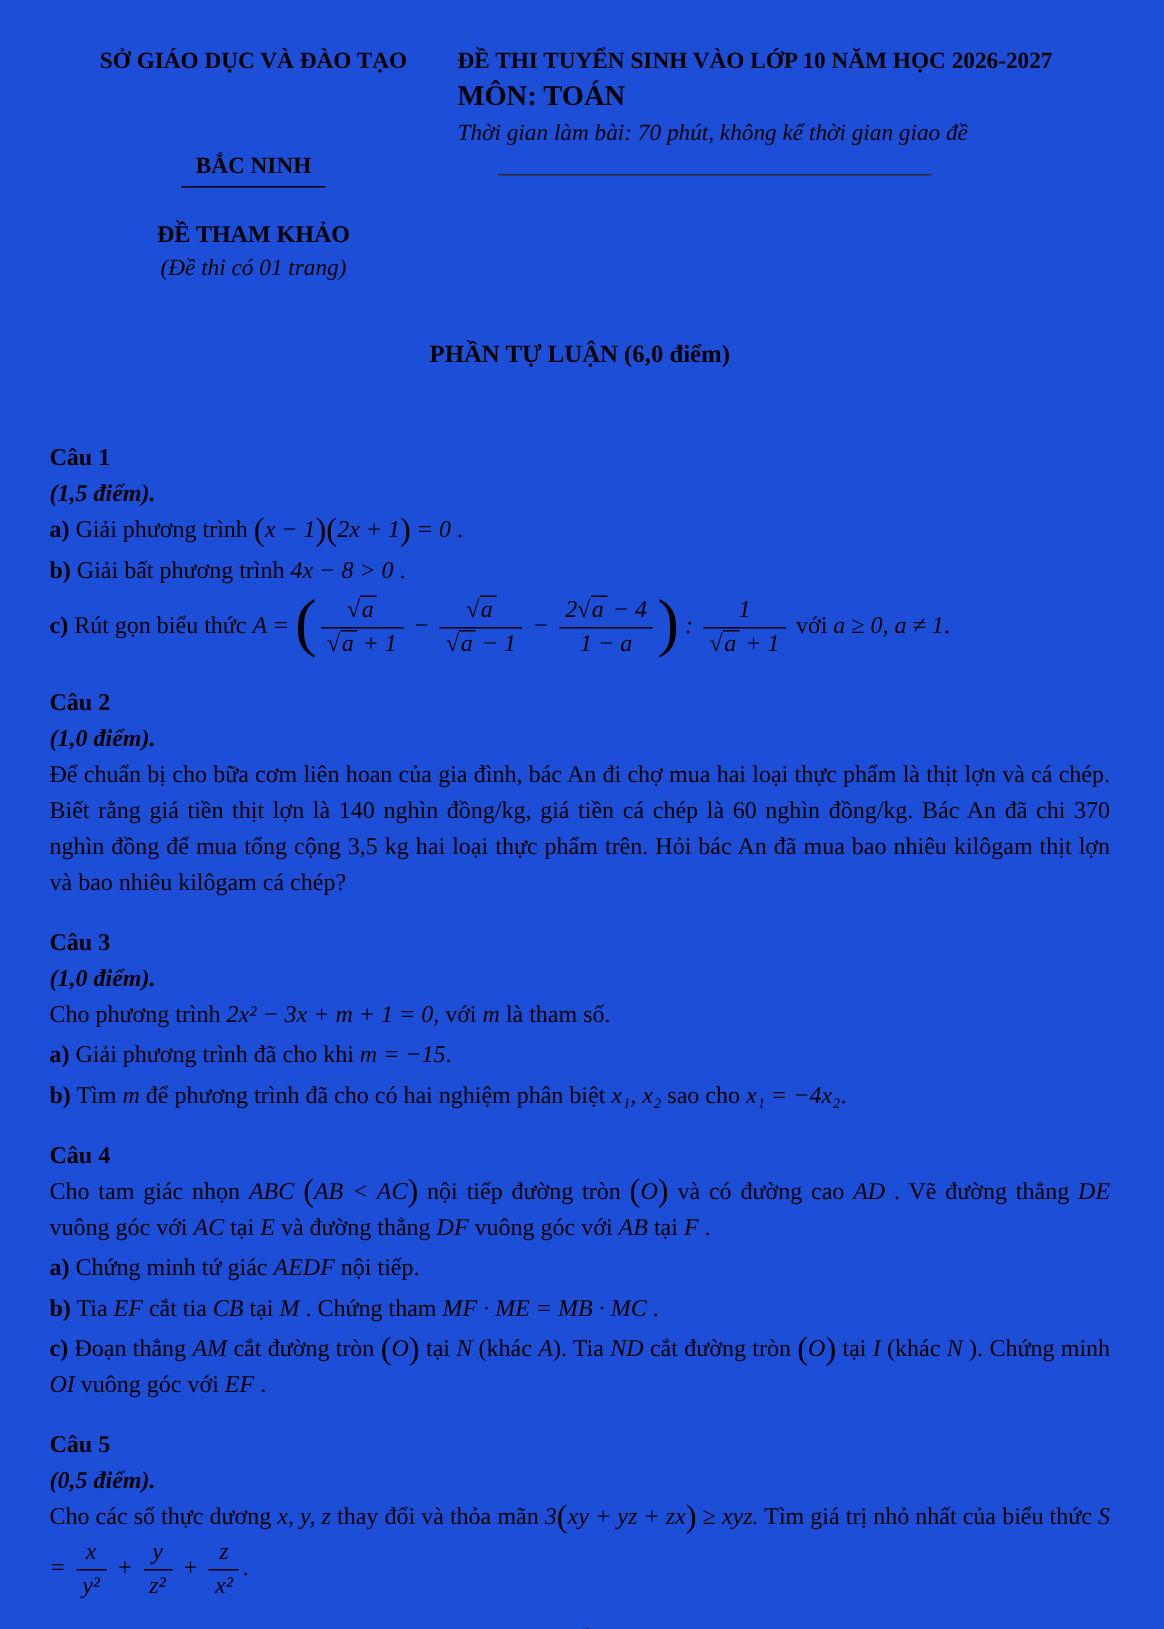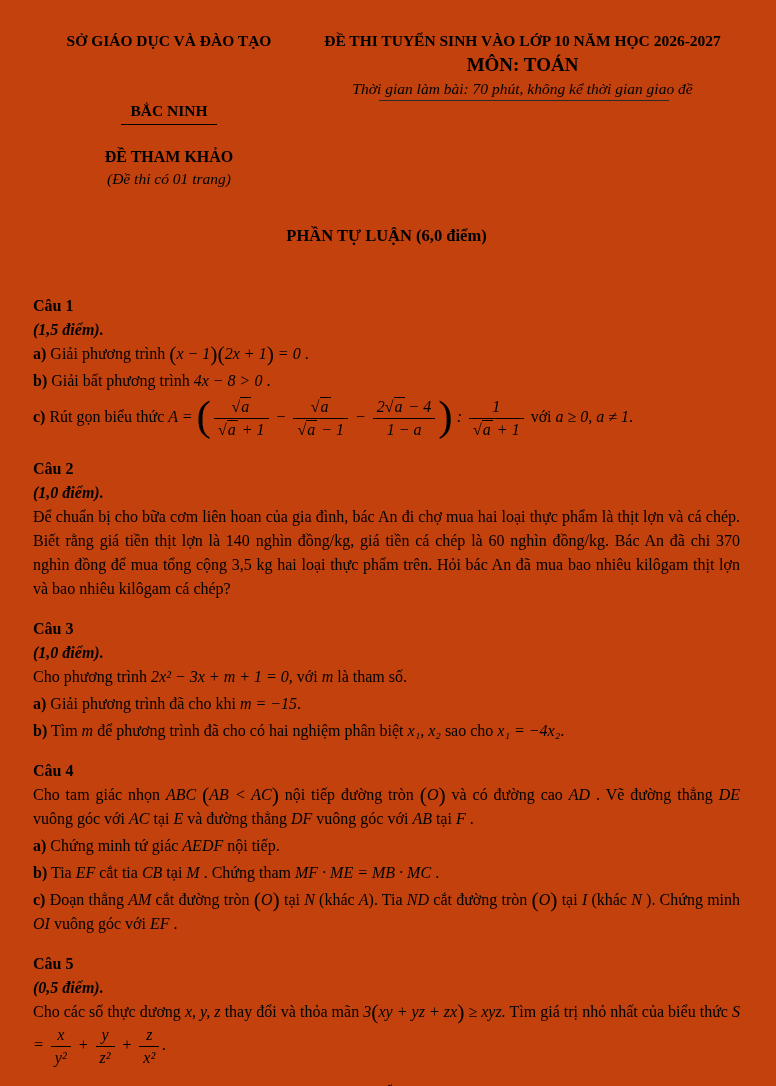--- a/index.html
+++ b/index.html
@@ -3,36 +3,36 @@
 <meta charset="utf-8">
 <style>
   html,body{margin:0;padding:0;background:#ffffff;}
   body{
     width:776px;height:1086px;
     font-family:"Liberation Serif","DejaVu Serif",serif;
     color:#000;font-size:16px;
     -webkit-font-smoothing:antialiased;
     overflow:hidden;
   }
-  .page{box-sizing:border-box;width:776px;height:1086px;padding:30px 36px 0 33px;background:#c2410c;}
+  .page{box-sizing:border-box;width:776px;height:1086px;padding:30px 36px 0 33px;background:#1d4ed8;}
 
   
   .header{display:flex;align-items:flex-start;}
   .h-left{width:272px;text-align:center;flex-shrink:0;}
   .h-left .l1{font-weight:bold;font-size:15.5px;line-height:22px;}
   .h-left .l2wrap{line-height:22px;margin-top:48px;}
   .h-left .l2{font-weight:bold;font-size:15.5px;display:inline-block;
               border-bottom:1.6px solid #000;padding:0 9px 2px;}
   .h-left .l3{font-weight:bold;font-size:16px;margin-top:21px;line-height:22px;}
   .h-left .l4{font-style:italic;font-size:15.5px;line-height:22px;}
-  .h-right{flex:1;text-align:center;}
+  .h-right{flex:1;text-align:left;}
   .h-right .r1{font-weight:bold;font-size:15.5px;line-height:22px;}
   .h-right .r2{font-weight:bold;font-size:19px;line-height:22px;margin-top:2px;}
   .h-right .r3{font-style:italic;font-size:15.5px;line-height:22px;margin-top:2px;
-               display:inline-block;position:relative;padding-bottom:1px;}
+               display:inline-block;position:relative;padding-bottom:17px;}
   .h-right .r3 .uline{position:absolute;left:27px;right:24px;bottom:0;height:0;
                border-bottom:1.2px solid #2a2a2a;}
 
   
   .section-title{text-align:center;font-weight:bold;font-size:16.5px;
                  margin-top:36px;margin-bottom:48px;}
 
   
   .questions{}
   .q{display:flex;margin-bottom:16px;flex-direction:column;}

